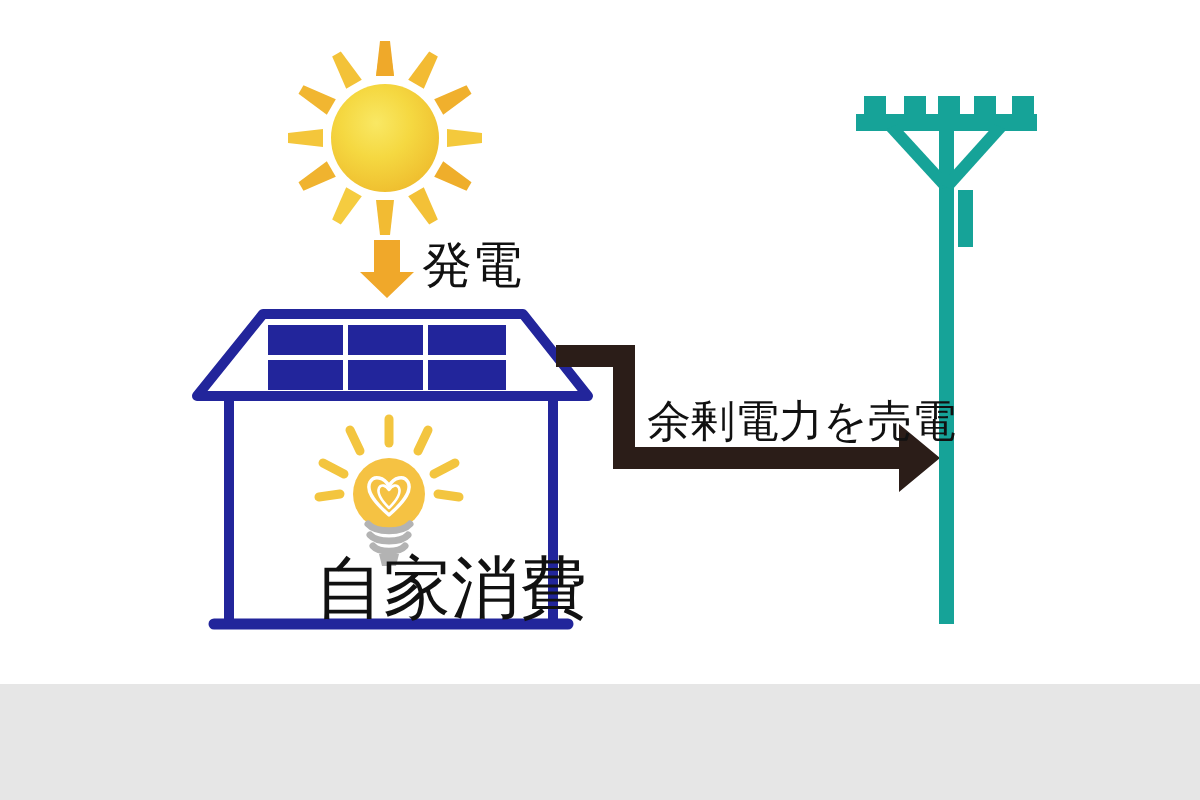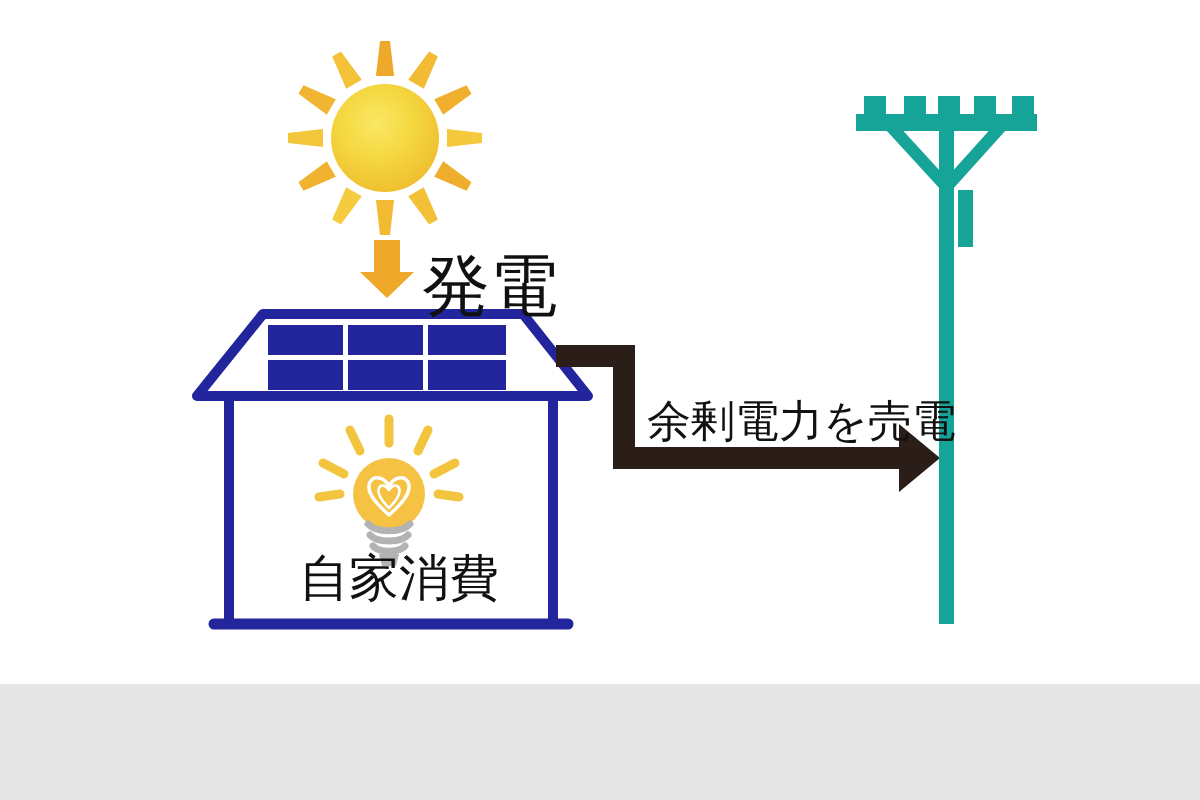--- a/index.html
+++ b/index.html
@@ -29,33 +29,33 @@
   .label-text {
     position: absolute;
     color: #111111;
     font-weight: 500;
     white-space: nowrap;
     line-height: 1;
     letter-spacing: 0px;
   }
   #label-generate {
     left: 422px;
-    top: 251px;
-    font-size: 68px;
+    top: 240px;
+    font-size: 50px;
   }
   #label-sell {
     left: 647px;
     top: 373px;
     font-size: 44px;
     margin-top: 26px;
   }
   #label-selfuse {
-    left: 299px;
+    left: 315px;
     top: 553px;
-    font-size: 50px;
+    font-size: 68px;
   }
   #footer-bar {
     position: absolute;
     left: 0;
     top: 684px;
     width: 1200px;
     height: 116px;
     background: #e6e6e6;
   }
 </style>

